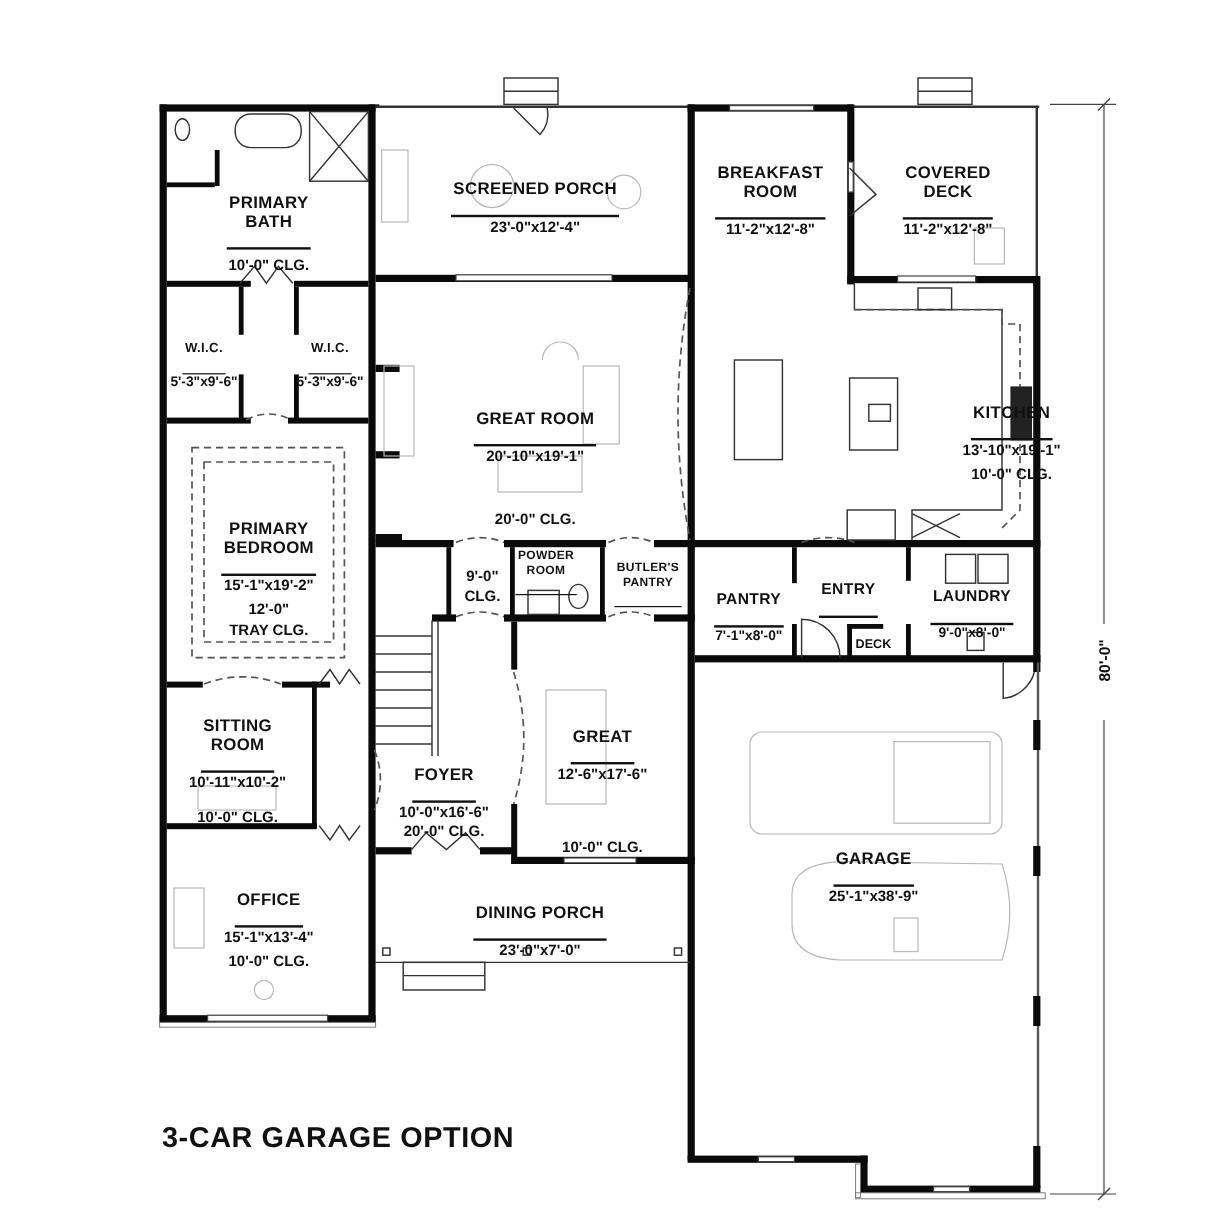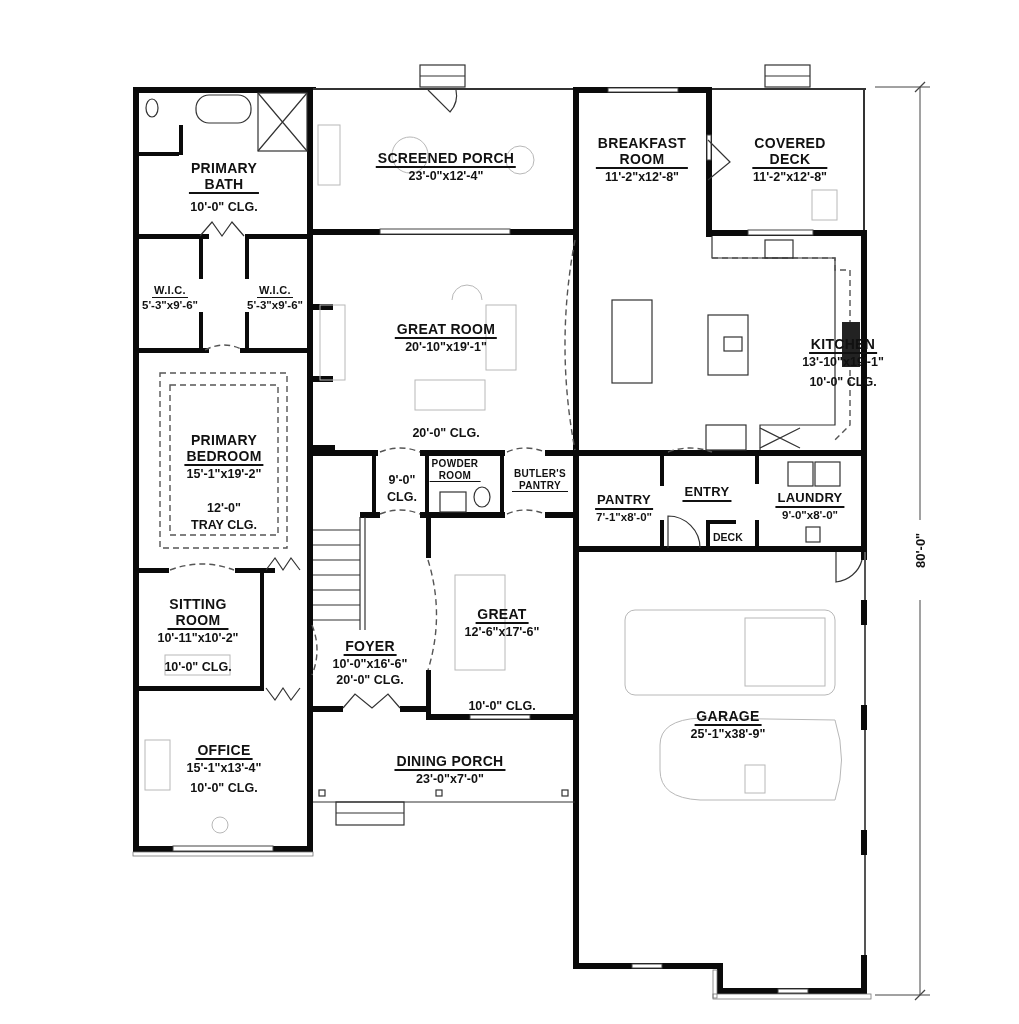--- a/index.html
+++ b/index.html
@@ -10,21 +10,21 @@
   .thin { fill:none; stroke:#333; stroke-width:1.2; }
   .furn { fill:none; stroke:#b8b8b8; stroke-width:1; }
   .dash { fill:none; stroke:#555; stroke-width:1.4; stroke-dasharray:6 4; }
   .win  { fill:#fff; stroke:#444; stroke-width:1; }
   .hatch{ fill:none; stroke:#777; stroke-width:0.8; }
   .door { fill:none; stroke:#333; stroke-width:1.2; }
 
   .label { position:absolute; text-align:center; transform:translateX(-50%);
            white-space:nowrap; line-height:1.15; }
   .rname { font-weight:bold; font-size:14px; letter-spacing:0.3px;
-           border-bottom:2px solid #111; display:inline-block; padding:0 2px 0; }
+           border-bottom:2px solid #111; display:inline-block; padding:0 2px 14px; }
   .rname.small { font-size:11px; border-bottom-width:1.5px; }
   .rdim  { font-weight:bold; font-size:12.5px; display:block; margin-top:1px; }
   .rclg  { font-weight:bold; font-size:12.5px; display:block; margin-top:10px; }
   .rclg.tight { margin-top:2px; }
   .free  { position:absolute; font-weight:bold; font-size:12.5px; text-align:center;
            transform:translateX(-50%); white-space:nowrap; line-height:1.35; }
   .coats { position:absolute; font-weight:bold; font-size:10.5px; }
   #plan-title { position:absolute; left:135px; top:935px; font-weight:bold;
                 font-size:24px; line-height:28px; letter-spacing:0.5px; }
   #overall-dim { position:absolute; left:913px; top:568px; font-size:13px; font-weight:bold;
@@ -258,21 +258,21 @@
 <div class="label" style="left:170px; top:280px;">
   <span class="rname small">W.I.C.</span>
   <span class="rdim" style="font-size:11.5px">5'-3"x9'-6"</span>
 </div>
 
 <div class="label" style="left:275px; top:280px;">
   <span class="rname small">W.I.C.</span>
   <span class="rdim" style="font-size:11.5px">5'-3"x9'-6"</span>
 </div>
 
-<div class="label" style="left:446px; top:320px;">
+<div class="label" style="left:446px; top:340px;">
   <span class="rname">GREAT ROOM</span>
   <span class="rdim">20'-10"x19'-1"</span>
 </div>
 <div class="free" style="left:446px; top:425px;">20'-0" CLG.</div>
 
 <div class="label" style="left:798px; top:335px;margin-left:45px;">
   <span class="rname">KITCHEN</span>
   <span class="rdim">13'-10"x19'-1"</span>
   <span class="rclg" style="margin-top:6px">10'-0" CLG.</span>
 </div>
@@ -343,13 +343,14 @@
 </div>
 
 <div class="label" style="left:728px; top:707px;">
   <span class="rname">GARAGE</span>
   <span class="rdim">25'-1"x38'-9"</span>
 </div>
 
 <div id="overall-dim">80'-0"</div>
 
 <div id="plan-title">
+  <div>3-CAR GARAGE OPTION</div>
 </div>
 
 </body></html>

